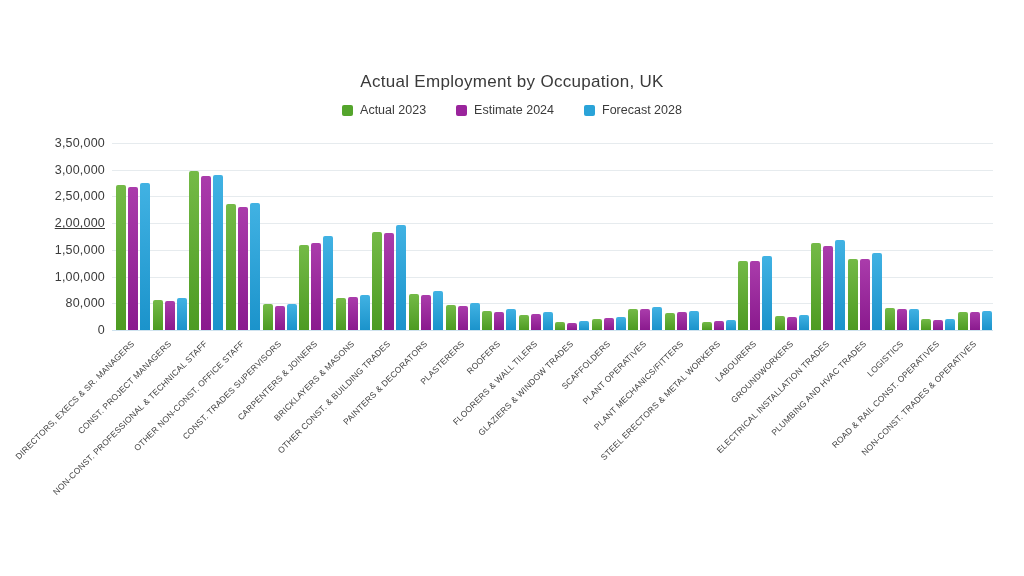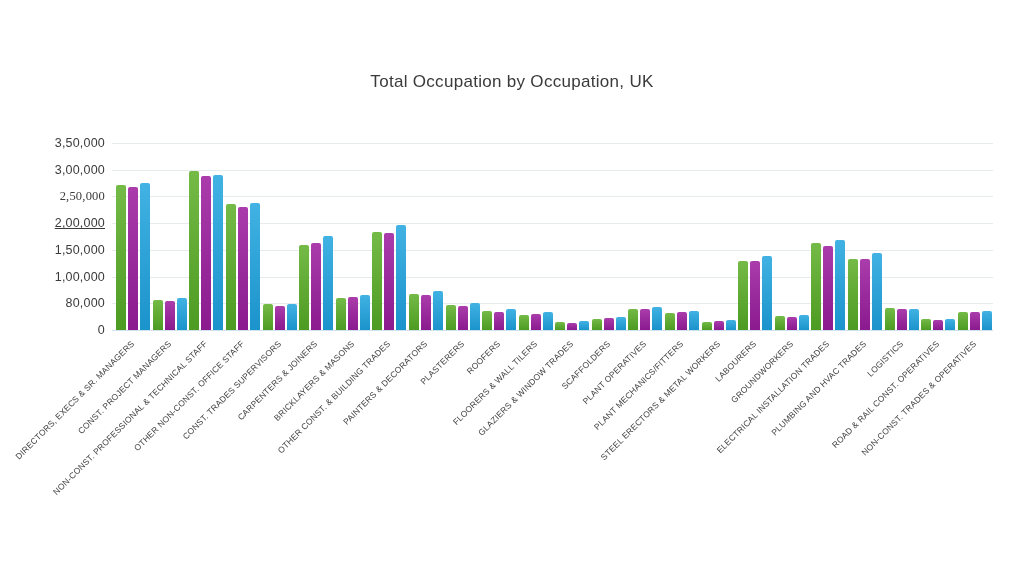--- a/index.html
+++ b/index.html
@@ -29,30 +29,44 @@
     position:absolute;width:300px;text-align:right;white-space:nowrap;
     font-size:8.5px;color:#404040;letter-spacing:.15px;line-height:9px;
     transform-origin:100% 50%;transform:rotate(-45deg);
   }
 </style>
 </head>
 <body>
 
 <div class="canvas">
 
-  <div class="chart-title">Total Occupation by Occupation, UK</div>
+  <div class="chart-title">Actual Employment by Occupation, UK</div>
 
+  <div class="legend">
+    <div class="legend-item">
+      <span class="legend-swatch" style="background: rgb(84, 165, 44);"></span>
+      <span>Actual 2023</span>
+    </div>
+    <div class="legend-item">
+      <span class="legend-swatch" style="background: rgb(154, 36, 156);"></span>
+      <span>Estimate 2024</span>
+    </div>
+    <div class="legend-item">
+      <span class="legend-swatch" style="background: rgb(42, 163, 216);"></span>
+      <span>Forecast 2028</span>
+    </div>
+  </div>
 
   <div class="plot" id="plot-area">
       <div class="gridline" style="top: 143px;"></div>
       <div class="ytick" style="top: 136px;">3,50,000</div>
       <div class="gridline" style="top: 169.714px;"></div>
       <div class="ytick" style="top: 162.714px;">3,00,000</div>
       <div class="gridline" style="top: 196.429px;"></div>
-      <div class="ytick" style="top: 189.429px; font-family: Liberation Serif, serif;">2,50,000</div>
+      <div class="ytick" style="top: 189.429px;">2,50,000</div>
       <div class="gridline" style="top: 223.143px;"></div>
       <div class="ytick" style="top: 216.143px; text-decoration: underline;">2,00,000</div>
       <div class="gridline" style="top: 249.857px;"></div>
       <div class="ytick" style="top: 242.857px;">1,50,000</div>
       <div class="gridline" style="top: 276.571px;"></div>
       <div class="ytick" style="top: 269.571px;">1,00,000</div>
       <div class="gridline" style="top: 303.286px;"></div>
       <div class="ytick" style="top: 296.286px;">80,000</div>
       <div class="gridline baseline" style="top: 330px;"></div>
       <div class="ytick" style="top: 323px;">0</div>

